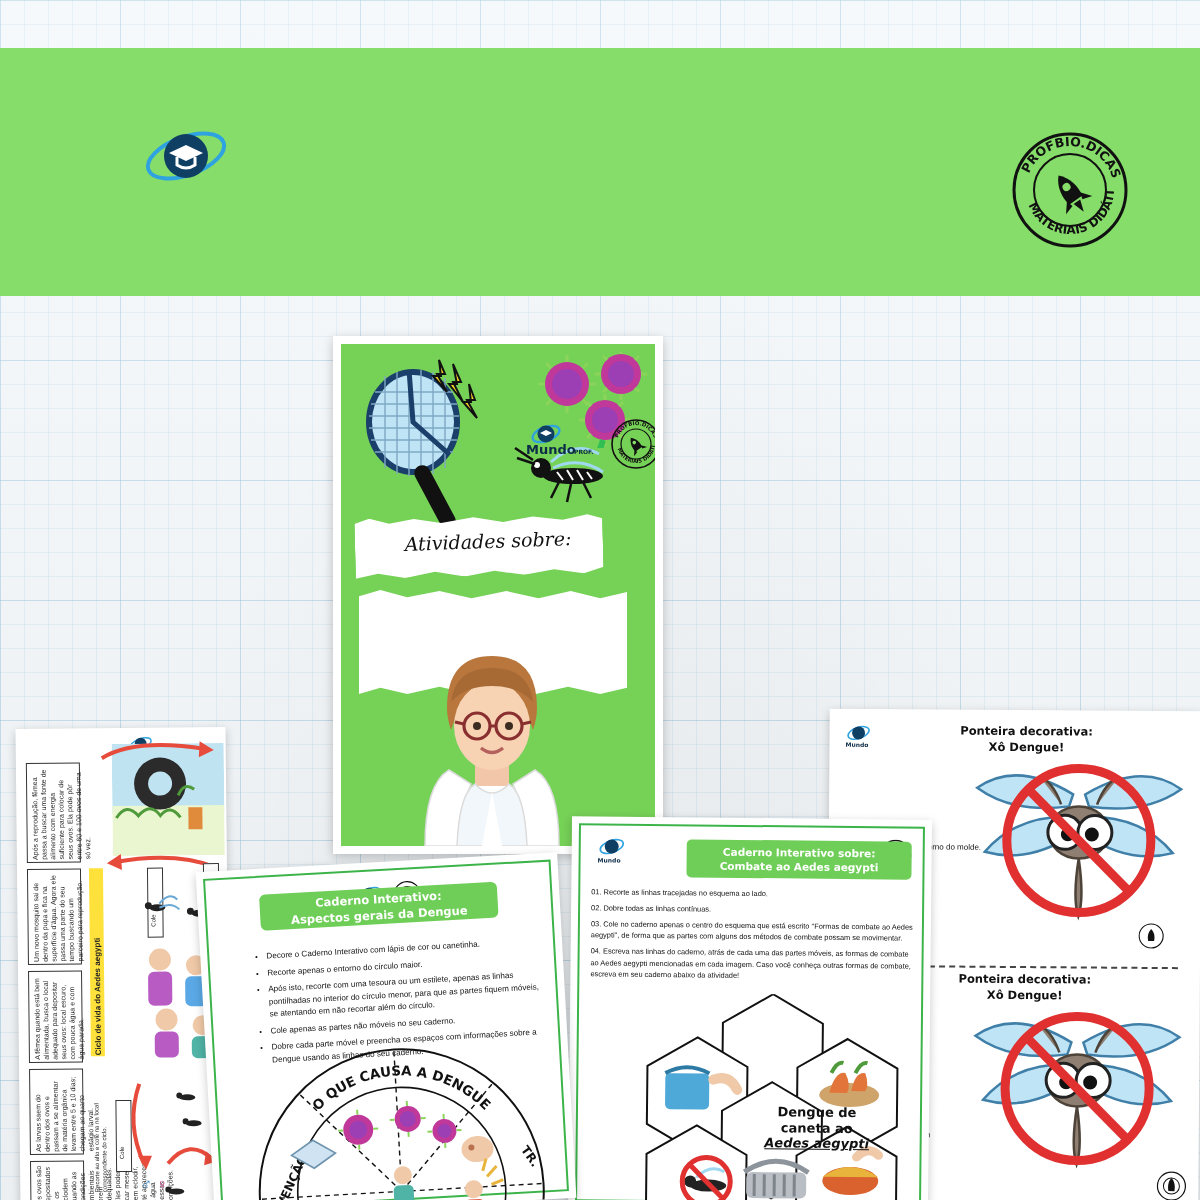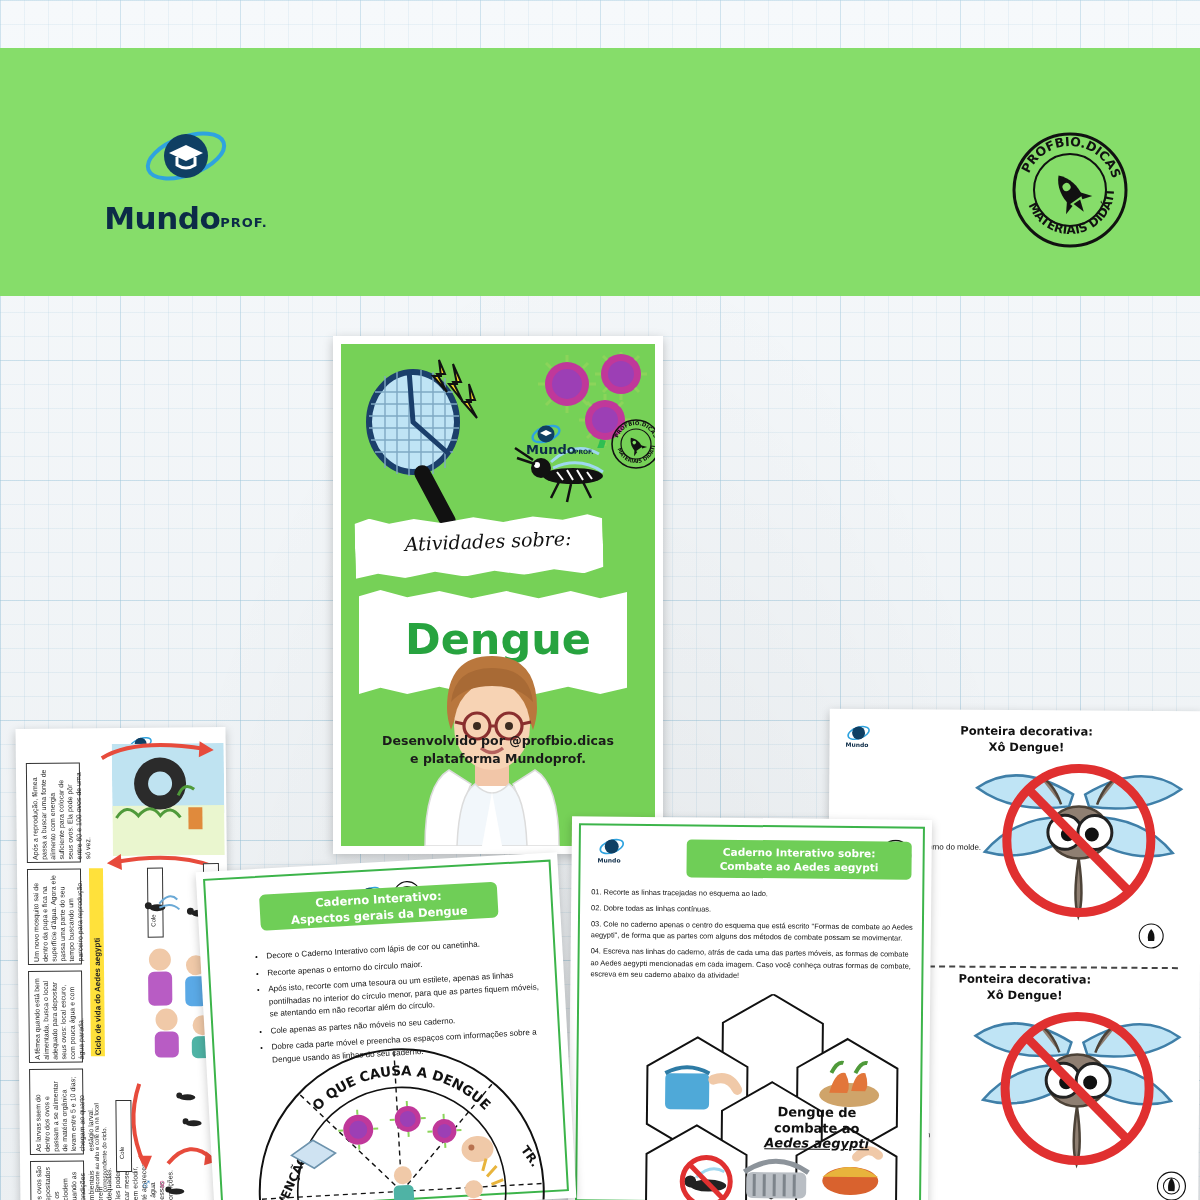--- a/index.html
+++ b/index.html
@@ -193,23 +193,20 @@
 <div id="banner">
 
   <div class="brand-left">
     <div class="mark">
       <svg width="90" height="68" viewBox="0 0 90 68">
         <ellipse cx="45" cy="30" rx="40" ry="19" fill="none" stroke="#2fa3df" stroke-width="4" transform="rotate(-20 45 30)"></ellipse>
         <circle cx="45" cy="30" r="22" fill="#0f3f63"></circle>
         <path d="M28 27 L45 19 L62 27 L45 35 Z" fill="#ffffff"></path>
         <path d="M36 31 L36 39 Q45 45 54 39 L54 31" fill="none" stroke="#ffffff" stroke-width="3"></path>
       </svg>
-    </div>
-    <div class="label">
-      <span>Mundo</span><small>PROF.</small>
     </div>
   </div>
 
 
   <div class="brand-right">
     <svg width="140" height="140" viewBox="0 0 140 140">
       <circle cx="70" cy="70" r="56" fill="none" stroke="#111" stroke-width="3"></circle>
       <circle cx="70" cy="70" r="36" fill="none" stroke="#111" stroke-width="2"></circle>
       <path id="arcTop" d="M70,70 m-44,0 a44,44 0 0,1 88,0" fill="none"></path>
       <path id="arcBot" d="M70,70 m-44,0 a44,44 0 0,0 88,0" fill="none"></path>
@@ -424,21 +421,20 @@
           <path d="M-4,3 L-8,8 L-3,6.5 Z" fill="#111"></path>
             <path d="M4,3 L8,8 L3,6.5 Z" fill="#111"></path>
         </g>
       </svg>
     </div>
 
     <div class="torn1"></div>
     <div class="torn2"></div>
 
     <div class="script">Atividades sobre:</div>
-    <div class="dengue">Dengue</div>
 
     <div style="position:absolute;left:48px;top:300px;width:206px;height:202px;">
       <svg width="206" height="202" viewBox="0 0 206 202">
         <path d="M40 202 q0 -62 63 -62 q63 0 63 62 Z" fill="#ffffff"></path>
         <path d="M86 142 h34 v-24 h-34 Z" fill="#f2c6a8"></path>
         <path d="M58 64 q0 -52 45 -52 q45 0 45 52 q0 10 -4 22 q-8 -30 -41 -30 q-33 0 -41 30 q-4 -12 -4 -22 Z" fill="#b9773d"></path>
         <ellipse cx="103" cy="82" rx="38" ry="44" fill="#f7d3b4"></ellipse>
         <path d="M62 58 q4 -34 41 -34 q37 0 41 34 q-14 -16 -41 -16 q-27 0 -41 16 Z" fill="#a86a35"></path>
         <g fill="none" stroke="#8a2f2f" stroke-width="3.2">
           <circle cx="88" cy="82" r="13"></circle>
@@ -448,24 +444,20 @@
         <circle cx="88" cy="82" r="4" fill="#3b2b20"></circle>
           <circle cx="120" cy="82" r="4" fill="#3b2b20"></circle>
         <path d="M92 104 q11 9 22 0" stroke="#b5625e" stroke-width="3.4" fill="none"></path>
         <path d="M60 126 q-24 14 -24 76 h36 q2 -46 10 -62 Z" fill="#ffffff" stroke="#dcdcdc" stroke-width="1.5"></path>
         <path d="M146 126 q24 14 24 76 h-36 q-2 -46 -10 -62 Z" fill="#ffffff" stroke="#dcdcdc" stroke-width="1.5"></path>
         <path d="M86 140 q17 18 34 0 q16 10 18 62 h-70 q2 -52 18 -62 Z" fill="#f2f7fb" stroke="#dcdcdc" stroke-width="1.5"></path>
         <path d="M103 148 l-10 54 h20 Z" fill="#ffffff"></path>
       </svg>
     </div>
 
-    <div class="credit">
-      <span>Desenvolvido por @profbio.dicas</span><br>
-      <span>e plataforma Mundoprof.</span>
-    </div>
   </div>
 </div>
 
 <div class="sheet" id="sheet-caderno1">
   <div class="frame"></div>
 
   <div style="position:absolute;left:155px;top:22px;width:34px;height:26px;">
     <svg width="34" height="26" viewBox="0 0 34 26">
         <ellipse cx="17" cy="10" rx="12" ry="6" fill="none" stroke="#2fa3df" stroke-width="1.6" transform="rotate(-20 17 10)"></ellipse>
         <circle cx="17" cy="10" r="7" fill="#0f3f63"></circle>
@@ -618,21 +610,21 @@
         <g stroke="#7d848b" stroke-width="3">
             <path d="M18 30 v22 M28 30 v22 M38 30 v22 M48 30 v22 M58 30 v22"></path>
           </g>
         <path d="M8 28 q32 -22 64 0" fill="none" stroke="#8d949b" stroke-width="5"></path>
       </g>
     </svg>
   </div>
 
   <div class="hex-title">
     <span>Dengue de</span><br>
-    <span>combate ao</span><br>
+    <span>caneta ao</span><br>
     <span style="text-decoration:underline;font-style:italic;">Aedes aegypti</span>
   </div>
 </div>
 
 <div class="sheet" id="sheet-right">
 
   <div style="position:absolute;left:14px;top:14px;width:44px;height:26px;">
     <svg width="44" height="26" viewBox="0 0 44 26">
         <ellipse cx="15" cy="10" rx="11" ry="5.5" fill="none" stroke="#2fa3df" stroke-width="1.5" transform="rotate(-20 15 10)"></ellipse>
         <circle cx="15" cy="10" r="6.5" fill="#0f3f63"></circle>

